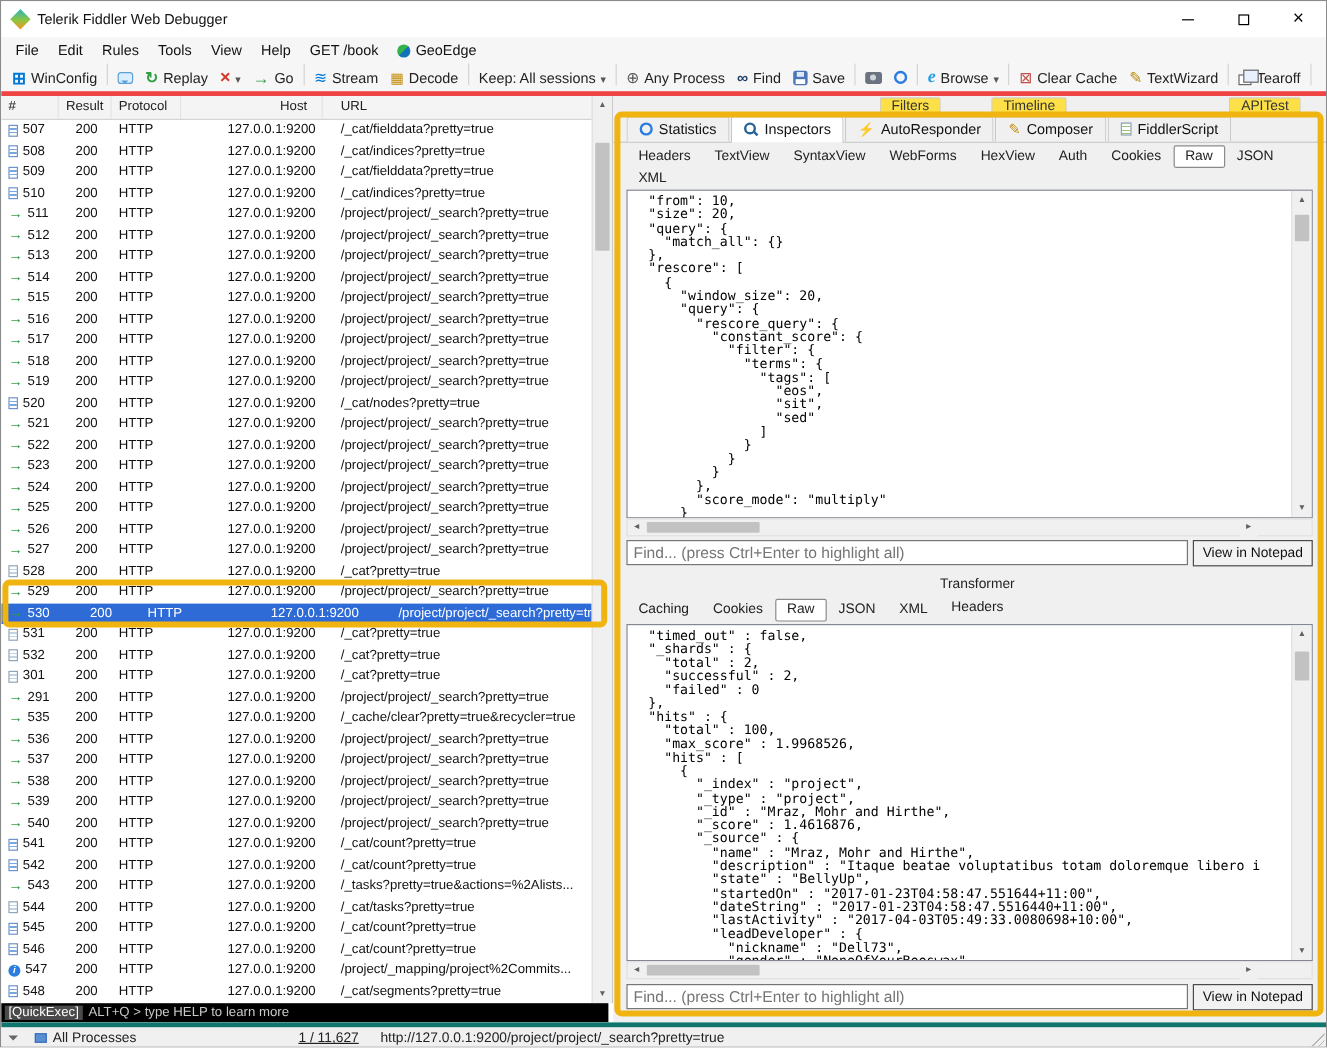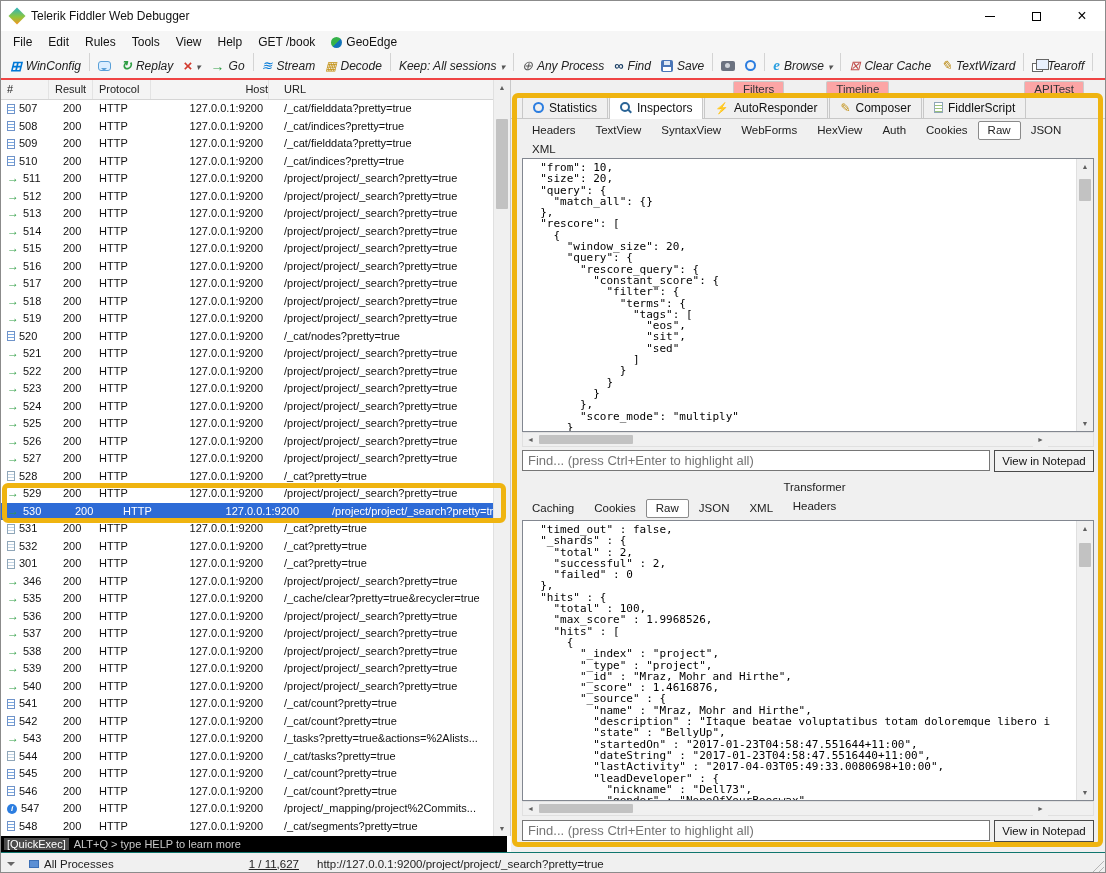--- a/index.html
+++ b/index.html
@@ -16,21 +16,21 @@
   .g-min { width:10px; height:1px; background:#000; display:inline-block; }
   .g-max { width:9px; height:9px; border:1px solid #000; display:inline-block; }
   .g-close::before { content:"×"; font-size:16px; line-height:16px; color:#000; }
 
   
   .menubar { position:absolute; left:0; top:30px; right:0; height:22px; background:#f6f6f6; display:flex; align-items:center; padding-left:4px; }
   .mi { padding:2px 8px; font-size:12px; color:#111; display:flex; align-items:center; gap:4px; }
   .i-geoedge { width:11px; height:11px; border-radius:50%; background:linear-gradient(135deg,#35b24a 50%,#1273b8 50%); display:inline-block; }
 
   
-  .toolbar { position:absolute; left:0; top:52px; right:0; height:27px; background:#f6f6f6; border-bottom:2px solid #ef4444; display:flex; padding-left:4px; font-size:12px; color:#222;font-style:italic; }
+  .toolbar { position:absolute; left:0; top:52px; right:0; height:27px; background:#f6f6f6; border-bottom:4px solid #ef4444; display:flex; padding-left:4px; font-size:12px; color:#222; }
   .tbtn { display:flex; align-items:center; gap:4px; padding:3px 5px; white-space:nowrap; }
   .tsep { width:1px; height:18px; background:#d4d4d4; margin:0 3px; display:inline-block; }
   .caret::before { content:"▾"; font-size:9px; color:#555; }
   .icn { display:inline-block; vertical-align:middle; }
   .i-winconfig::before { content:"⊞"; color:#0078d7; font-size:14px; font-weight:700; }
   .i-comment { width:13px; height:10px; background:#dbeeff; border:1px solid #5aa0d8; border-radius:3px; position:relative; }
   .i-comment::after { content:""; position:absolute; left:2px; bottom:-4px; border:3px solid transparent; border-top-color:#5aa0d8; }
   .i-replay::before { content:"↻"; color:#2f9e44; font-weight:700; font-size:13px; }
   .i-remove::before { content:"×"; color:#d23a2e; font-weight:700; font-size:15px; }
   .i-go::before { content:"→"; color:#2f9e44; font-weight:700; font-size:14px; }
@@ -59,21 +59,21 @@
   .srow.sel .cell { color:#fff; }
   .cell { overflow:hidden; white-space:nowrap; }
   .c-num { padding-left:6px; display:flex; align-items:center; gap:4px; }
   .c-result { padding-left:14px; }
   .c-proto { padding-left:6px; }
   .c-host { text-align:right; padding-right:6px; }
   .c-url { padding-left:15px; }
   .hd-num { padding-left:6px; }
   .hd-result { padding-left:6px; }
   .hd-proto { padding-left:6px; }
-  .hd-host { text-align:right; padding-right:0; }
+  .hd-host { text-align:right; padding-right:12px; }
   .hd-url { padding-left:15px; }
   .ric { display:inline-block; flex:0 0 auto; }
   .ric-arrow::before { content:"→"; color:#2f9e44; font-weight:700; font-size:12px; }
   .ric-page { width:8px; height:10px; border:1px solid #8fa6b8; background:repeating-linear-gradient(#fff 0 2px,#c2d4e4 2px 3px); }
   .ric-pageb { width:8px; height:10px; border:1px solid #6f93c9; background:repeating-linear-gradient(#fff 0 2px,#7aa7e0 2px 3px); }
   .ric-info { width:10px; height:10px; border-radius:50%; background:#2b7de0; color:#fff; font-size:8px; line-height:10px; text-align:center; font-style:italic; font-weight:700; }
   .ric-info::before { content:"i"; }
 
   
   .vscroll { position:absolute; width:17px; background:#f0f0f0; border-left:1px solid #e0e0e0; }
@@ -84,21 +84,21 @@
   .hscroll { position:absolute; height:15px; background:#f0f0f0; border:1px solid #e0e0e0; }
   .hscroll .sarrow { position:absolute; top:0; bottom:0; width:15px; text-align:center; font-size:7px; color:#606060; line-height:14px; }
   .hscroll .left { left:0; } .hscroll .right { right:0; }
   .hscroll .left::before { content:"◄"; } .hscroll .right::before { content:"►"; }
   .hscroll .thumb { position:absolute; top:2px; bottom:2px; background:#c2c2c2; border-radius:1px; }
   .sess-scroll { right:0; top:0; height:756px; }
 
   
   .right { position:absolute; left:510px; top:79px; width:596px; height:772px; background:#f0f0f0; overflow:hidden; }
   .ptabs { position:absolute; left:0; top:1px; right:0; height:16px; display:flex; font-size:11.5px; color:#333; }
-  .ptab { background:#fca5a5; border:1px solid #ccc; border-bottom:none; padding:1px 9px 4px; border-radius:2px 2px 0 0; }
+  .ptab { background:#fde047; border:1px solid #ccc; border-bottom:none; padding:1px 9px 4px; border-radius:2px 2px 0 0; }
   .ptab:nth-child(1){ margin-left:222px; } .ptab:nth-child(2){ margin-left:42px; } .ptab:nth-child(3){ margin-left:135px; }
   .main-tabs { position:absolute; left:0; top:17px; right:0; height:22px; padding-left:11px; border-bottom:1px solid #c8c8c8; display:flex; align-items:flex-start; }
   .mtab { display:inline-flex; align-items:center; gap:5px; padding:3px 10px 4px; font-size:12px; color:#111; background:#f0f0f0; border:1px solid #c8c8c8; border-bottom:none; border-radius:2px 2px 0 0; margin-right:1px; height:21px; }
   .mtab.sel { background:#fff; height:22px; margin-bottom:-1px; }
   .ti-stats { width:11px; height:11px; border-radius:50%; border:2px solid #2b7de0; position:relative; }
   .ti-inspect { position:relative; width:12px; height:12px; }
   .ti-inspect::before { content:""; position:absolute; width:6px; height:6px; border:2px solid #2a6496; border-radius:50%; left:0; top:0; }
   .ti-inspect::after { content:""; position:absolute; width:5px; height:2px; background:#2a6496; transform:rotate(45deg); left:7px; top:8px; }
   .ti-autoresp::before { content:"⚡"; color:#f59f00; font-size:11px; }
   .ti-composer::before { content:"✎"; color:#c28e0e; font-size:12px; }
@@ -113,21 +113,21 @@
   .codebox .vscroll { top:0; bottom:0; right:0; }
 
   .findbar { position:absolute; left:11px; width:572px; height:23px; display:flex; align-items:center; gap:4px; }
   .findinput { flex:1; height:21px; border:1px solid #767676; font-size:13px; padding:0 5px; font-family:"Liberation Sans",sans-serif; color:#222; background:#fff; }
   .findinput::placeholder { color:#757575; }
   .notepad-btn { width:100px; height:22px; border:1px solid #4a4a4a; background:#f2f2f2; font-size:11.5px; font-family:"Liberation Sans",sans-serif; color:#111; }
 
   
   .quickexec { position:absolute; left:0; top:835px; width:506px; height:16px; background:#000; color:#c8c8c8; font-size:11px; line-height:16px; padding-left:3px; white-space:nowrap; overflow:hidden; }
   .qe-prefix { background:#4a4a4a; color:#fff; padding:0 3px; margin-right:5px; }
-  .statusbar { position:absolute; left:0; top:851px; right:0; height:22px; background:#f0f0f0; border-top:1px solid #0f766e; display:flex; align-items:center; font-size:11.5px; color:#222;text-align:center; }
+  .statusbar { position:absolute; left:0; top:851px; right:0; height:22px; background:#f0f0f0; border-top:4px solid #0f766e; display:flex; align-items:center; font-size:11.5px; color:#222;text-align:center; }
   .sb-capture { margin-left:6px; width:0; height:0; border:4px solid transparent; border-top-color:#666; margin-top:4px; }
   .sb-proc { margin-left:14px; display:flex; align-items:center; gap:5px; }
   .i-proc { width:10px; height:8px; background:#5b8fd4; border:1px solid #3b6fb6; display:inline-block; }
   .sb-count { margin-left:135px;text-decoration:underline; }
   .sb-url { margin-left:18px; white-space:nowrap; overflow:hidden; }
   .grip { position:absolute; right:1px; bottom:1px; width:14px; height:14px; background:repeating-linear-gradient(135deg, transparent 0 3px, #b5b5b5 3px 4px); clip-path:polygon(100% 0,100% 100%,0 100%); }
 
   
   .annot { position:absolute; border:5px solid #efb410; border-radius:6px; pointer-events:none; z-index:60; }
   .annot-row { left:1px; top:482px; width:504px; height:40px; }
@@ -535,21 +535,21 @@
             <span>301</span>
           </span>
           <span class="cell c-result">200</span>
           <span class="cell c-proto">HTTP</span>
           <span class="cell c-host">127.0.0.1:9200</span>
           <span class="cell c-url">/_cat?pretty=true</span>
         </div>
         <div class="srow">
           <span class="cell c-num">
             <span class="ric ric-arrow"></span>
-            <span>346</span>
+            <span>291</span>
           </span>
           <span class="cell c-result">200</span>
           <span class="cell c-proto">HTTP</span>
           <span class="cell c-host">127.0.0.1:9200</span>
           <span class="cell c-url">/project/project/_search?pretty=true</span>
         </div>
         <div class="srow">
           <span class="cell c-num">
             <span class="ric ric-arrow"></span>
             <span>535</span>

